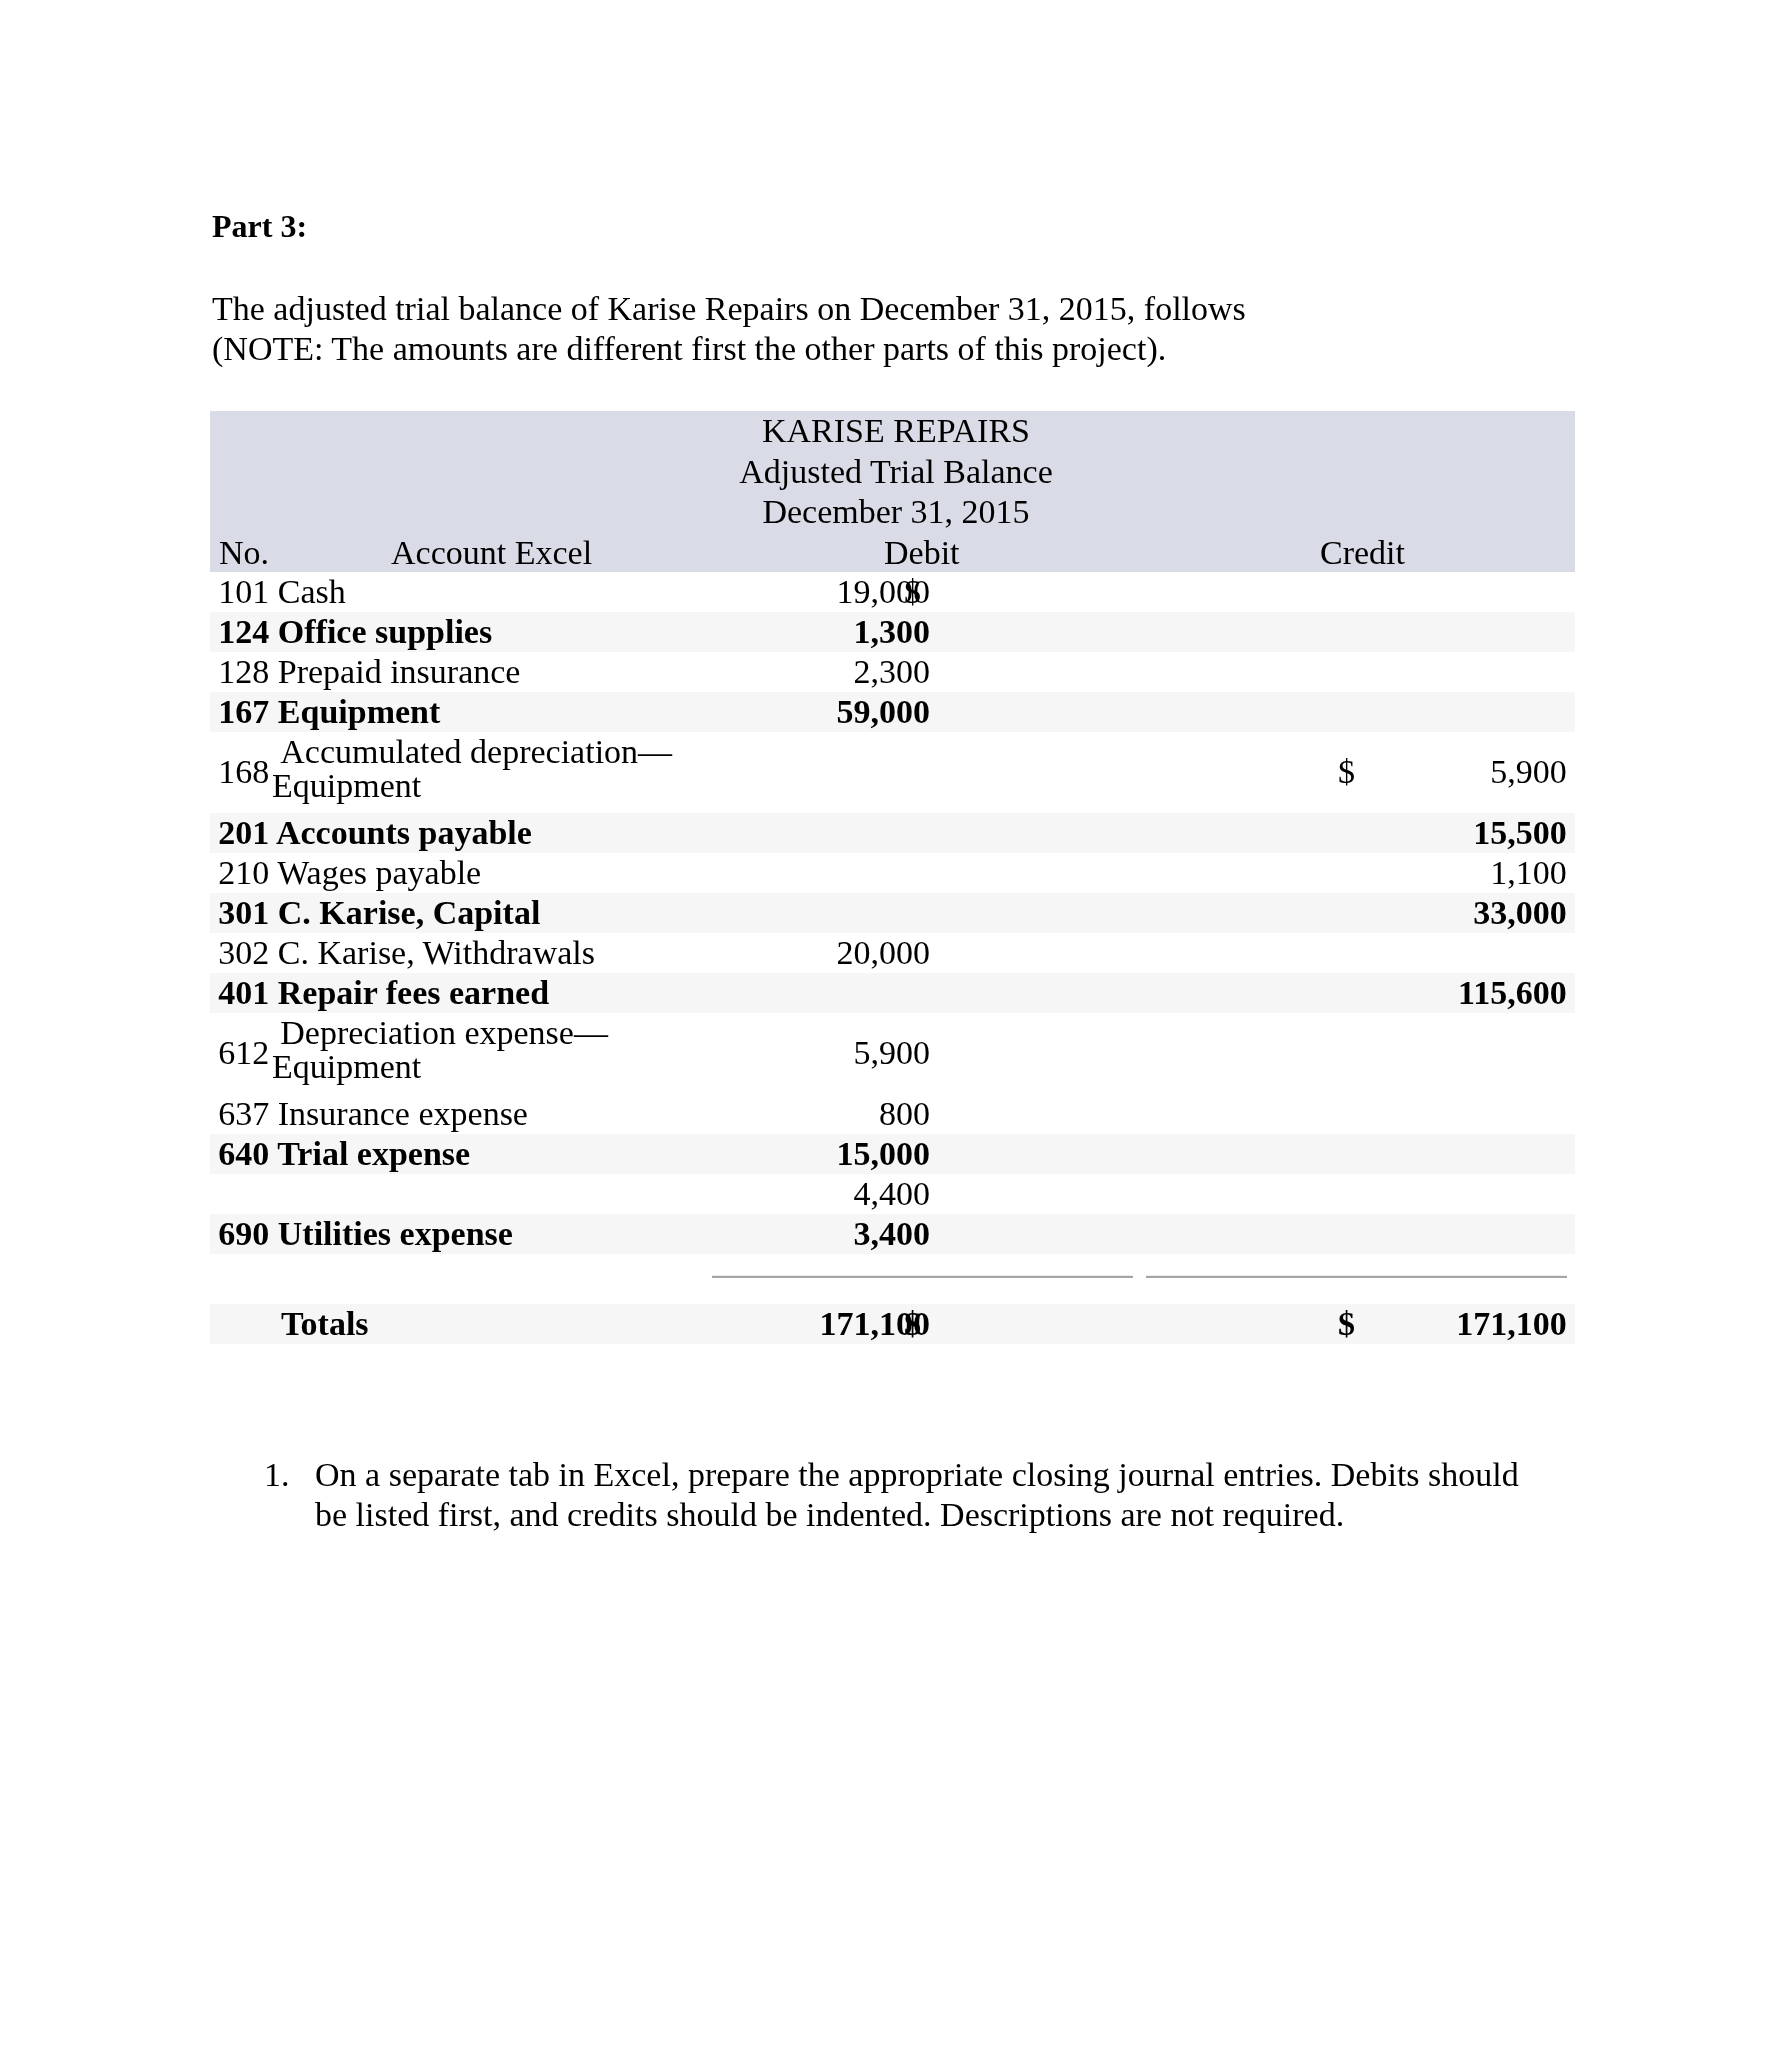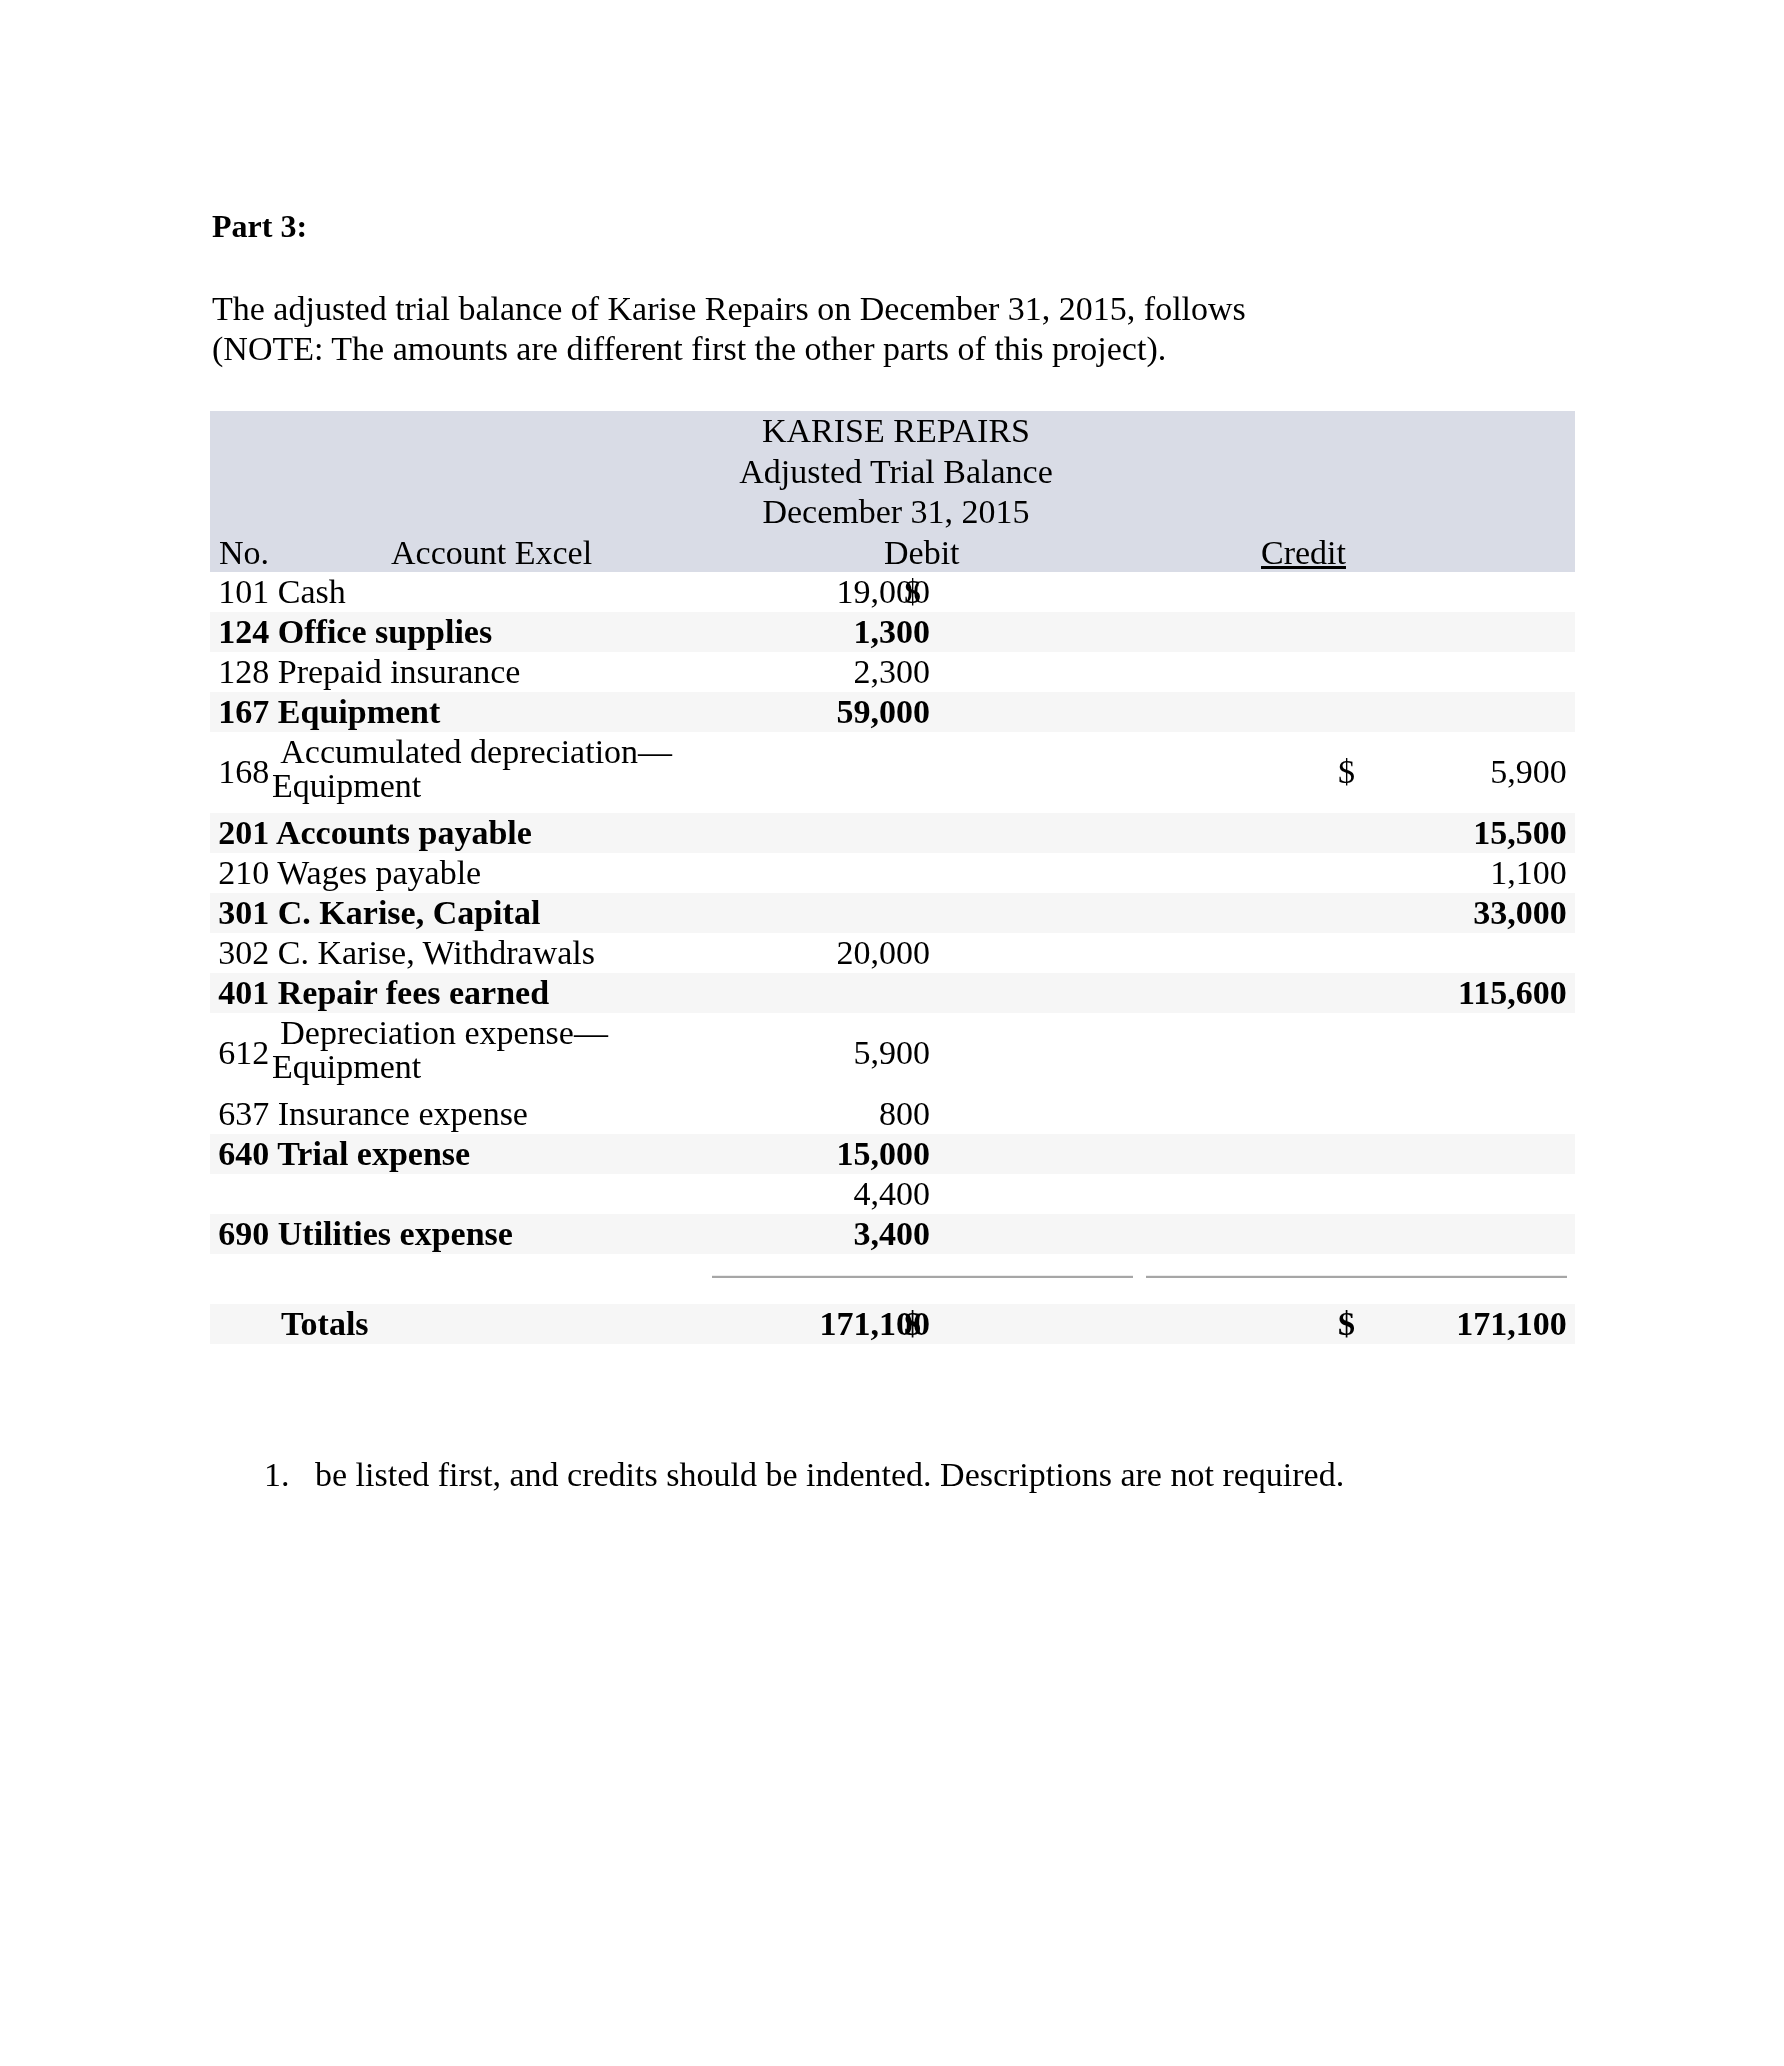--- a/index.html
+++ b/index.html
@@ -67,21 +67,21 @@
       left: 0;
       width: 100%;
       height: 34px;
       font-size: 34px;
       line-height: 1;
     }
     .col-heads span { position: absolute; top: 0; }
     .col-no { left: 9px; }
     .col-title { left: 181px; }
     .col-debit { left: 674px; }
-    .col-credit { left: 1051px; text-decoration: underline; }
+    .col-credit { left: 1110px; }
 
     .row {
       position: relative;
       height: 40px;
       font-size: 34px;
       line-height: 40px;
     }
     .row.shade { background: #F6F6F6; font-weight: bold; }
     .row.tall { height: 81px; }
     .cell { position: absolute; top: 0; white-space: nowrap; }
@@ -252,16 +252,17 @@
     <span class="cell dollar-d">$</span>
     <span class="cell amt-d">171,100</span>
     <span class="cell dollar-c">$</span>
     <span class="cell amt-c">171,100</span>
   </div>
 </div>
 
 <div class="instructions">
   <span class="num">1.</span>
   <div class="text">
+    <div>On a separate tab in Excel, prepare the appropriate closing journal entries. Debits should</div>
     <div>be listed first, and credits should be indented. Descriptions are not required.</div>
   </div>
 </div>
 
 
 </body></html>

